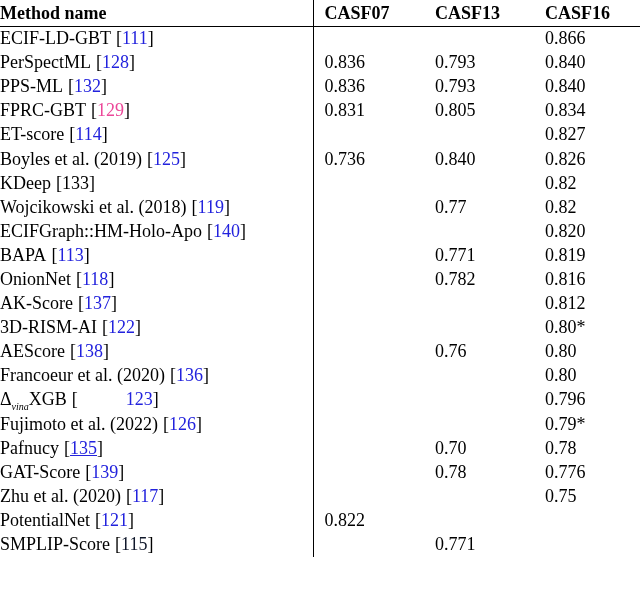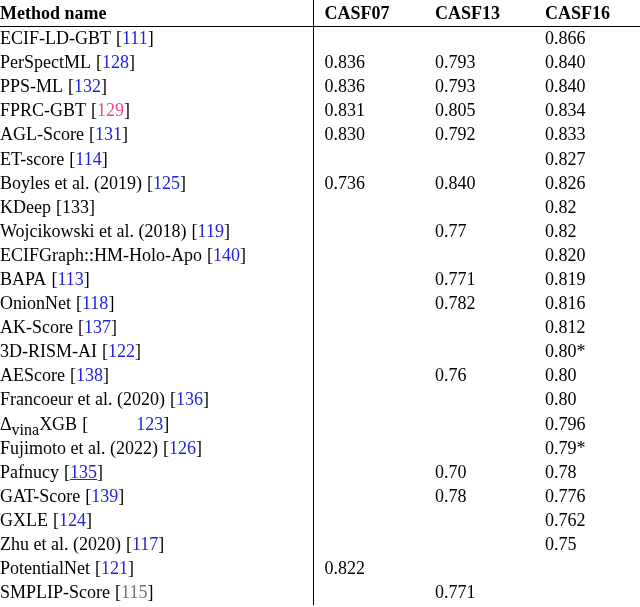--- a/index.html
+++ b/index.html
@@ -41,21 +41,22 @@
   }
   th.val, td.val { padding-left: 11px; }
 
   a.cite {
     text-decoration: none;
     cursor: pointer;
   }
   .bracket { color: #000000; }
   .cite-gap { margin-left: 0.28em; }
   sub.name-sub {
-    font-size: 16px;
+    font-style: italic;
+    font-size: 10px;
     line-height: 0;
   }
 </style>
 </head>
 <body>
 
 <table class="results">
   <colgroup>
     <col class="c-method">
     <col class="c-casf07">
@@ -92,26 +93,20 @@
     <td class="val">0.840</td>
   </tr>
 
   <tr>
     <td class="method"><span>FPRC-GBT</span><sub class="name-sub"></sub><span></span><span class="bracket cite-gap">[</span><a class="cite" style="color: #ec4899;">129</a><span class="bracket">]</span></td>
     <td class="val">0.831</td>
     <td class="val">0.805</td>
     <td class="val">0.834</td>
   </tr>
 
-  <tr>
-    <td class="method"><span>AGL-Score</span><sub class="name-sub"></sub><span></span><span class="bracket cite-gap">[</span><a class="cite" style="color: rgb(34, 34, 221);">131</a><span class="bracket">]</span></td>
-    <td class="val">0.830</td>
-    <td class="val">0.792</td>
-    <td class="val">0.833</td>
-  </tr>
 
   <tr>
     <td class="method"><span>ET-score</span><sub class="name-sub"></sub><span></span><span class="bracket cite-gap">[</span><a class="cite" style="color: rgb(34, 34, 221);">114</a><span class="bracket">]</span></td>
     <td class="val"></td>
     <td class="val"></td>
     <td class="val">0.827</td>
   </tr>
 
   <tr>
     <td class="method"><span>Boyles et al. (2019)</span><sub class="name-sub"></sub><span></span><span class="bracket cite-gap">[</span><a class="cite" style="color: rgb(34, 34, 221);">125</a><span class="bracket">]</span></td>
@@ -204,41 +199,35 @@
     <td class="val">0.78</td>
   </tr>
 
   <tr>
     <td class="method"><span>GAT-Score</span><sub class="name-sub"></sub><span></span><span class="bracket cite-gap">[</span><a class="cite" style="color: rgb(34, 34, 221);">139</a><span class="bracket">]</span></td>
     <td class="val"></td>
     <td class="val">0.78</td>
     <td class="val">0.776</td>
   </tr>
 
-  <tr>
-    <td class="method"><span>GXLE</span><sub class="name-sub"></sub><span></span><span class="bracket cite-gap">[</span><a class="cite" style="color: rgb(34, 34, 221);">124</a><span class="bracket">]</span></td>
-    <td class="val"></td>
-    <td class="val"></td>
-    <td class="val">0.762</td>
-  </tr>
 
   <tr>
     <td class="method"><span>Zhu et al. (2020)</span><sub class="name-sub"></sub><span></span><span class="bracket cite-gap">[</span><a class="cite" style="color: rgb(34, 34, 221);">117</a><span class="bracket">]</span></td>
     <td class="val"></td>
     <td class="val"></td>
     <td class="val">0.75</td>
   </tr>
 
   <tr>
     <td class="method"><span>PotentialNet</span><sub class="name-sub"></sub><span></span><span class="bracket cite-gap">[</span><a class="cite" style="color: rgb(34, 34, 221);">121</a><span class="bracket">]</span></td>
     <td class="val">0.822</td>
     <td class="val"></td>
     <td class="val"></td>
   </tr>
 
   <tr>
-    <td class="method"><span>SMPLIP-Score</span><sub class="name-sub"></sub><span></span><span class="bracket cite-gap">[</span><a class="cite" style="color: #737373; margin-top: 16px;">115</a><span class="bracket">]</span></td>
+    <td class="method"><span>SMPLIP-Score</span><sub class="name-sub"></sub><span></span><span class="bracket cite-gap">[</span><a class="cite" style="color: #0f172a; margin-top: 16px;">115</a><span class="bracket">]</span></td>
     <td class="val"></td>
     <td class="val">0.771</td>
     <td class="val"></td>
   </tr>
 </tbody>
 </table>
 
 </body></html>

